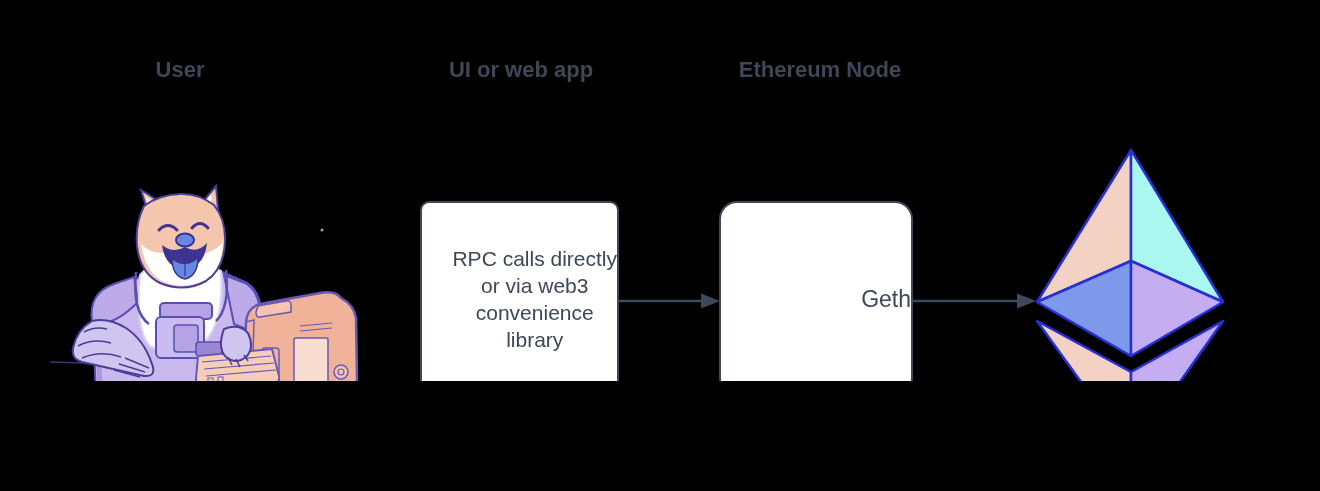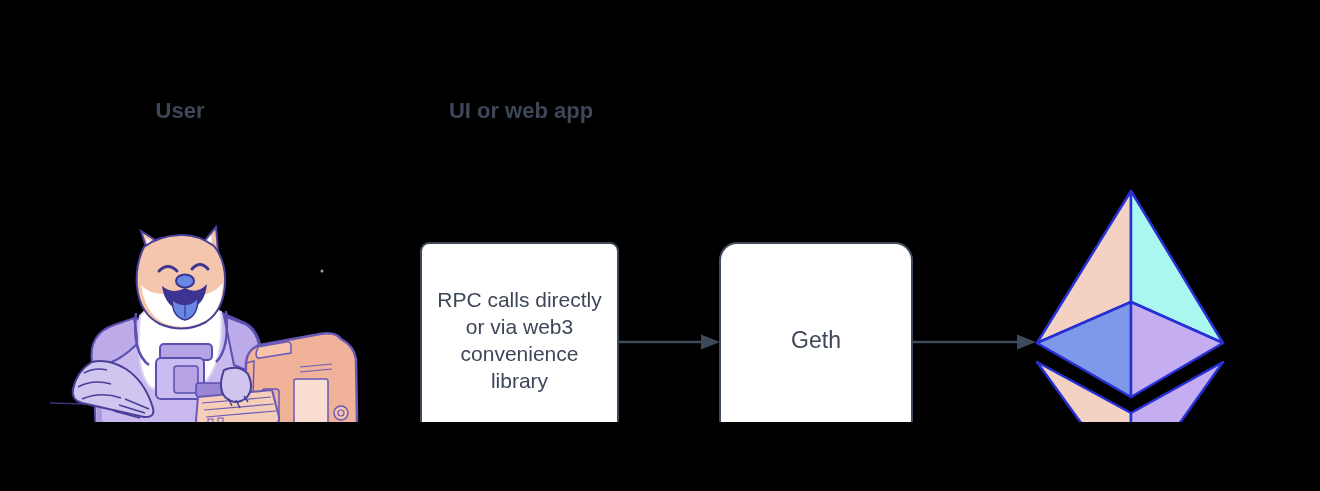--- a/index.html
+++ b/index.html
@@ -3,21 +3,20 @@
 <meta charset="utf-8">
 <style>
   html, body { margin: 0; padding: 0; background: #000; }
   .stage {
     position: relative;
     width: 1320px;
     height: 381px;
     background: #000000;
     overflow: hidden;
     font-family: "Liberation Sans", sans-serif;
-    margin-top: 41px;
   }
   .col-label {
     position: absolute;
     top: 57px;
     transform: translateX(-50%);
     font-size: 22px;
     font-weight: bold;
     color: #3d4757;
     white-space: nowrap;
   }
@@ -28,41 +27,42 @@
   .dbox {
     position: absolute;
     top: 201px;
     height: 196px;
     background: #ffffff;
     border: 2px solid #3e4959;
     border-radius: 9px;
     box-sizing: border-box;
     display: flex;
     align-items: center;
-    justify-content: center;
+    justify-content: flex-end;
     text-align: center;
     color: #3d4757;
   }
   .box-webapp { left: 420px; width: 199px; }
   .box-geth   { left: 719px; width: 194px; border-radius: 18px; }
   .box-webapp .dbox-text { font-size: 21px; line-height: 27px; white-space: pre-line; }
   .box-geth   .dbox-text { font-size: 23px; }
   .arrow-svg, .illus-svg { position: absolute; }
   .arrow1 { left: 617px; top: 289px; }
   .arrow2 { left: 912px; top: 289px; }
   .doge   { left: 48px;  top: 180px; }
   .eth    { left: 1027px; top: 142px; }
 </style>
 </head>
 <body>
 
 <div class="stage">
 
   <div class="col-label label-user">User</div>
   <div class="col-label label-webapp">UI or web app</div>
+  <div class="col-label label-node">Ethereum Node</div>
 
   <svg class="illus-svg doge" width="320" height="220" viewBox="0 0 320 220">
 
     <path d="M2 182 L74 184" stroke="#3a3579" stroke-width="1.6" fill="none"></path>
 
     <g>
       <path d="M48 218 L46 162 Q43 118 72 106 L100 93 L172 91 L197 102 Q215 111 213 142 L211 218 Z" fill="#c9b9ef" stroke="#5b4fb0" stroke-width="2"></path>
       <path d="M53 212 Q46 152 61 126" stroke="#9b86d6" stroke-width="5" fill="none" opacity="0.65"></path>
       <path d="M44 142 Q40 113 66 104 L86 97 L90 122 Q72 140 57 143 Z" fill="#bdaae8" stroke="#5b4fb0" stroke-width="2"></path>
       <path d="M176 95 L197 103 Q213 112 212 139 L208 153 L186 144 Z" fill="#bdaae8" stroke="#5b4fb0" stroke-width="2"></path>

